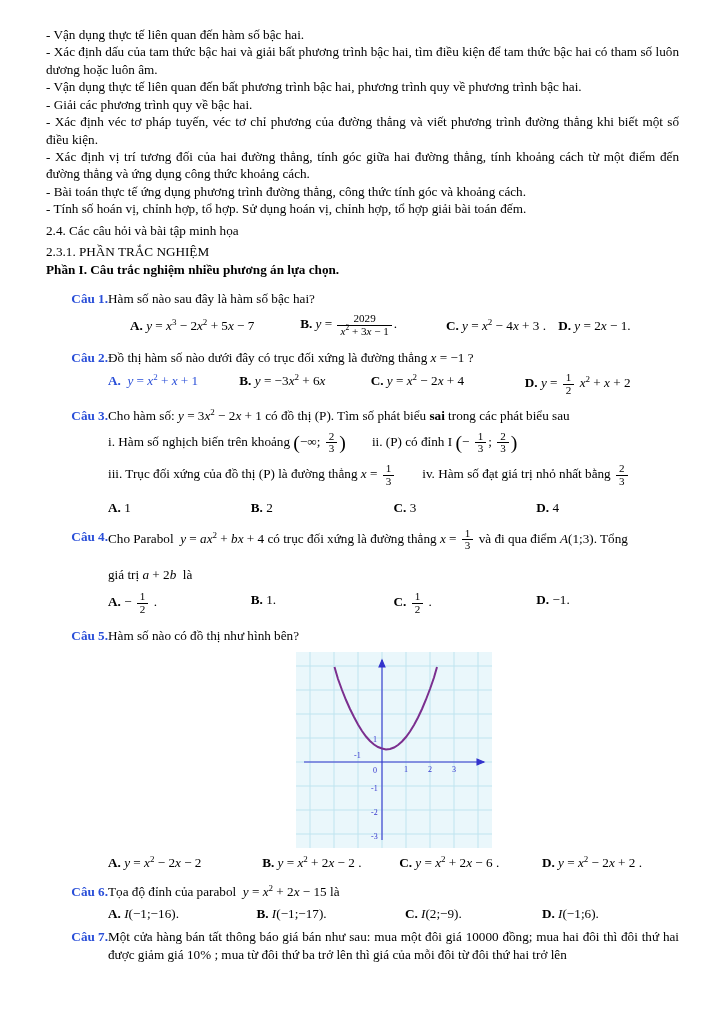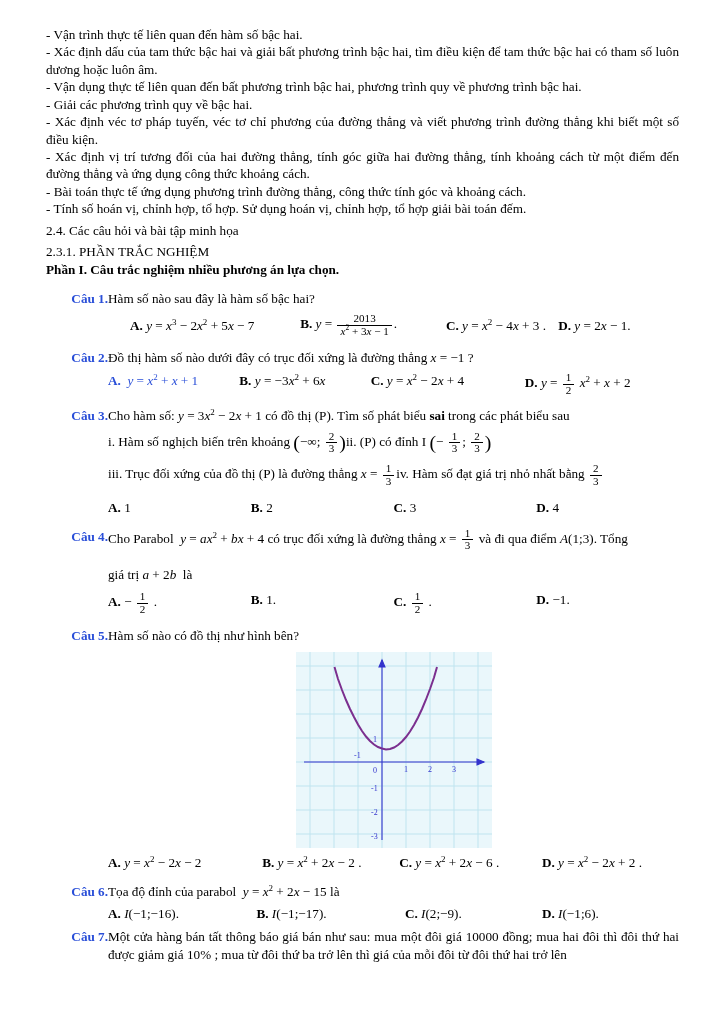--- a/index.html
+++ b/index.html
@@ -73,21 +73,21 @@
     display: inline-block;
     font-size: 1.5em;
     vertical-align: middle;
     line-height: 0.8;
     font-weight: 300;
   }
 
   sup { font-size: 0.68em; vertical-align: super; line-height: 0; }
 
   .sub-items { margin-top: 6px; }
-  .sub-row { display: flex; align-items: center; margin-top: 4px;}
+  .sub-row { display: flex; gap: 26px; align-items: center; margin-top: 4px;}
   .roman { }
 
   .chart-wrap {
     display: flex;
     justify-content: center;
     margin: 8px 0 6px 0;
   }
   .chart-box {
     width: 196px;
     height: 196px;
@@ -97,41 +97,41 @@
   .chart-box svg { display:block; }
 
   .q6row .opts .opt { width: 25%; }
 </style>
 </head>
 <body>
 
 <div class="page">
 
   <div class="bullets">
-    <p>- Vận trình thực tế liên quan đến hàm số bậc hai.</p>
+    <p>- Vận dụng thực tế liên quan đến hàm số bậc hai.</p>
     <p>- Xác định dấu của tam thức bậc hai và giải bất phương trình bậc hai, tìm điều kiện để tam thức bậc hai có tham số luôn dương hoặc luôn âm.</p>
     <p>- Vận dụng thực tế liên quan đến bất phương trình bậc hai, phương trình quy về phương trình bậc hai.</p>
     <p>- Giải các phương trình quy về bậc hai.</p>
     <p>- Xác định véc tơ pháp tuyến, véc tơ chỉ phương của đường thẳng và viết phương trình đường thẳng khi biết một số điều kiện.</p>
     <p>- Xác định vị trí tương đối của hai đường thẳng, tính góc giữa hai đường thẳng, tính khoảng cách từ một điểm đến đường thẳng và ứng dụng công thức khoảng cách.</p>
     <p>- Bài toán thực tế ứng dụng phương trình đường thẳng, công thức tính góc và khoảng cách.</p>
     <p>- Tính số hoán vị, chỉnh hợp, tổ hợp. Sử dụng hoán vị, chỉnh hợp, tổ hợp giải bài toán đếm.</p>
   </div>
 
   <div class="sec-head">2.4. Các câu hỏi và bài tập minh họa</div>
   <div class="sec-head">2.3.1. PHẦN TRẮC NGHIỆM</div>
   <div class="part-head">Phần I. Câu trắc nghiệm nhiều phương án lựa chọn.</div>
 
   <div class="q">
     <div class="q-label">Câu 1.</div>
     <div class="q-body">
       <div class="q-stem">Hàm số nào sau đây là hàm số bậc hai?</div>
       <div class="opts" style="margin-left:22px;align-items:center;">
         <span class="opt" style="width:31%"><span class="opt-label">A.</span> <i>y</i> = <i>x</i><sup>3</sup> − 2<i>x</i><sup>2</sup> + 5<i>x</i> − 7</span>
-        <span class="opt" style="width:24%"><span class="opt-label">B.</span> <i>y</i> = <span class="frac"><span class="num">2013</span><span class="den"><i>x</i><sup>2</sup> + 3<i>x</i> − 1</span></span>.</span>
+        <span class="opt" style="width:24%"><span class="opt-label">B.</span> <i>y</i> = <span class="frac"><span class="num">2029</span><span class="den"><i>x</i><sup>2</sup> + 3<i>x</i> − 1</span></span>.</span>
         <span class="opt" style="width:23%;padding-left:14px;"><span class="opt-label">C.</span> <i>y</i> = <i>x</i><sup>2</sup> − 4<i>x</i> + 3 .</span>
         <span class="opt" style="width:20%"><span class="opt-label">D.</span> <i>y</i> = 2<i>x</i> − 1.</span>
       </div>
     </div>
   </div>
 
   <div class="q">
     <div class="q-label">Câu 2.</div>
     <div class="q-body">
       <div class="q-stem">Đồ thị hàm số nào dưới đây có trục đối xứng là đường thẳng <i>x</i> = −1 ?</div>

